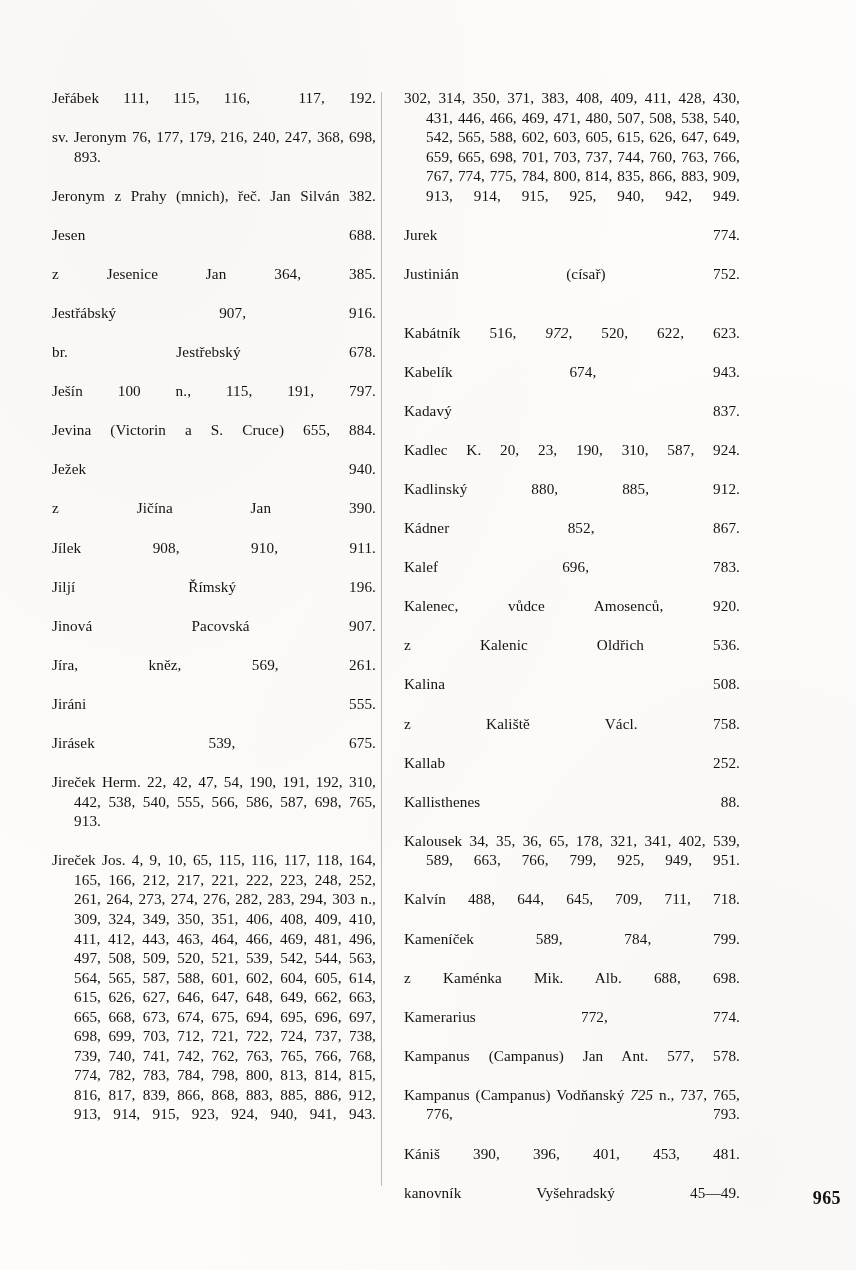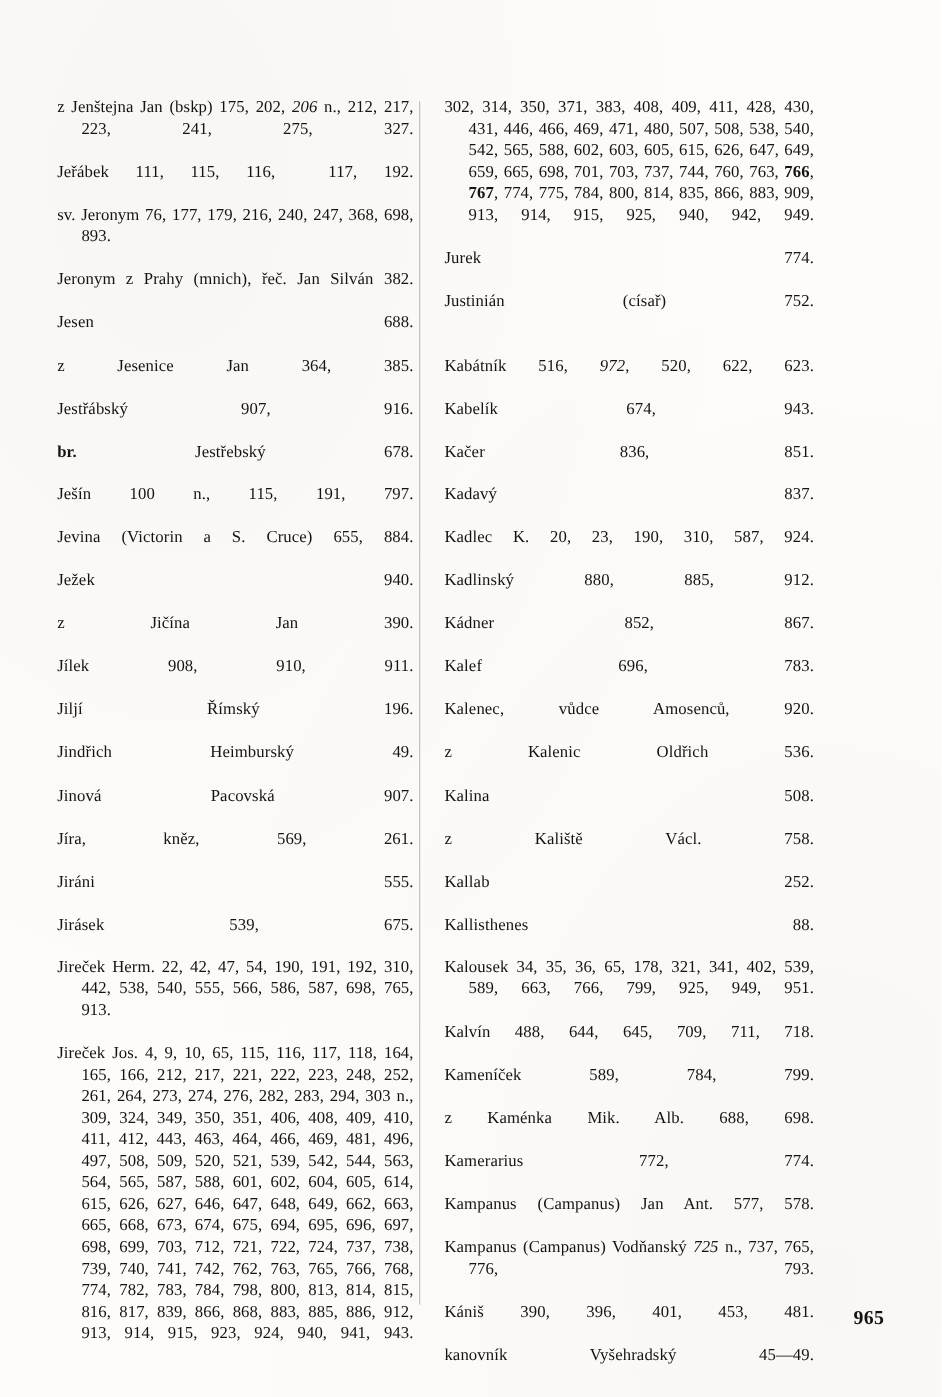--- a/index.html
+++ b/index.html
@@ -69,76 +69,74 @@
     word-spacing: 0.2px;
   }
   
   .entry::after {
     content: "";
     display: inline-block;
     width: 100%;
   }
 
   i  { font-style: italic; }
-  b  { font-weight: bold; }
+  b  { font-weight: normal; }
 
   .folio {
     position: absolute;
     left: 0;
     top: 1188px;
     width: 804px;
     text-align: right;
     font-family: "Liberation Serif", "DejaVu Serif", serif;
     font-size: 18px;
     font-weight: bold;
     letter-spacing: 0.4px;
     color: #16130f;
+    padding-left: 37px;
   }
 </style>
 </head>
 <body>
 
 <div class="page"></div>
 
 <div class="columns">
 
   <div class="col-divider"></div>
 
   <div class="col col-left" id="col-left">
-      <p class="entry">z Jenštejna Jan (bskp) 175, 202, <i>206</i> n., 212, 217, 223, 241, 275, 327.</p>
       <p class="entry">Jeřábek 111, 115, 116,&nbsp; 117, 192.</p>
       <p class="entry">sv. Jeronym 76, 177, 179, 216, 240, 247, 368, 698, 893.</p>
       <p class="entry">Jeronym z Prahy (mnich), řeč. Jan Silván 382.</p>
       <p class="entry">Jesen 688.</p>
       <p class="entry">z Jesenice Jan 364, 385.</p>
       <p class="entry">Jestřábský 907, 916.</p>
       <p class="entry"><b>br.</b> Jestřebský 678.</p>
       <p class="entry">Ješín 100 n., 115, 191, 797.</p>
       <p class="entry">Jevina (Victorin a S. Cruce) 655, 884.</p>
       <p class="entry">Ježek 940.</p>
       <p class="entry">z Jičína Jan 390.</p>
       <p class="entry">Jílek 908, 910, 911.</p>
       <p class="entry">Jiljí Římský 196.</p>
-      <p class="entry">Jindřich Heimburský 49.</p>
       <p class="entry">Jinová Pacovská 907.</p>
       <p class="entry">Jíra, kněz, 569, 261.</p>
       <p class="entry">Jiráni 555.</p>
       <p class="entry">Jirásek 539, 675.</p>
       <p class="entry">Jireček Herm. 22, 42, 47, 54, 190, 191, 192, 310, 442, 538, 540, 555, 566, 586, 587, 698, 765, 913.</p>
       <p class="entry">Jireček Jos. 4, 9, 10, 65, 115, 116, 117, 118, 164, 165, 166, 212, 217, 221, 222, 223, 248, 252, 261, 264, 273, 274, 276, 282, 283, 294, 303 n., 309, 324, 349, 350, 351, 406, 408, 409, 410, 411, 412, 443, 463, 464, 466, 469, 481, 496, 497, 508, 509, 520, 521, 539, 542, 544, 563, 564, 565, 587, 588, 601, 602, 604, 605, 614, 615, 626, 627, 646, 647, 648, 649, 662, 663, 665, 668, 673, 674, 675, 694, 695, 696, 697, 698, 699, 703, 712, 721, 722, 724, 737, 738, 739, 740, 741, 742, 762, 763, 765, 766, 768, 774, 782, 783, 784, 798, 800, 813, 814, 815, 816, 817, 839, 866, 868, 883, 885, 886, 912, 913, 914, 915, 923, 924, 940, 941, 943.</p>
     </div>
 
   <div class="col col-right" id="col-right">
       <p class="entry continuation">302, 314, 350, 371, 383, 408, 409, 411, 428, 430, 431, 446, 466, 469, 471, 480, 507, 508, 538, 540, 542, 565, 588, 602, 603, 605, 615, 626, 647, 649, 659, 665, 698, 701, 703, 737, 744, 760, 763, <b>766</b>, <b>767</b>, 774, 775, 784, 800, 814, 835, 866, 883, 909, 913, 914, 915, 925, 940, 942, 949.</p>
       <p class="entry">Jurek 774.</p>
       <p class="entry">Justinián (císař) 752.</p>
       <p class="entry" style="height: 19.55px;">&nbsp;</p>
       <p class="entry">Kabátník 516, <i>972</i>, 520, 622, 623.</p>
       <p class="entry">Kabelík 674, 943.</p>
-      <p class="entry">Kačer 836, 851.</p>
       <p class="entry">Kadavý 837.</p>
       <p class="entry">Kadlec K. 20, 23, 190, 310, 587, 924.</p>
       <p class="entry">Kadlinský 880, 885, 912.</p>
       <p class="entry">Kádner 852, 867.</p>
       <p class="entry">Kalef 696, 783.</p>
       <p class="entry">Kalenec, vůdce Amosenců, 920.</p>
       <p class="entry">z Kalenic Oldřich 536.</p>
       <p class="entry">Kalina 508.</p>
       <p class="entry">z Kaliště Václ. 758.</p>
       <p class="entry">Kallab 252.</p>

